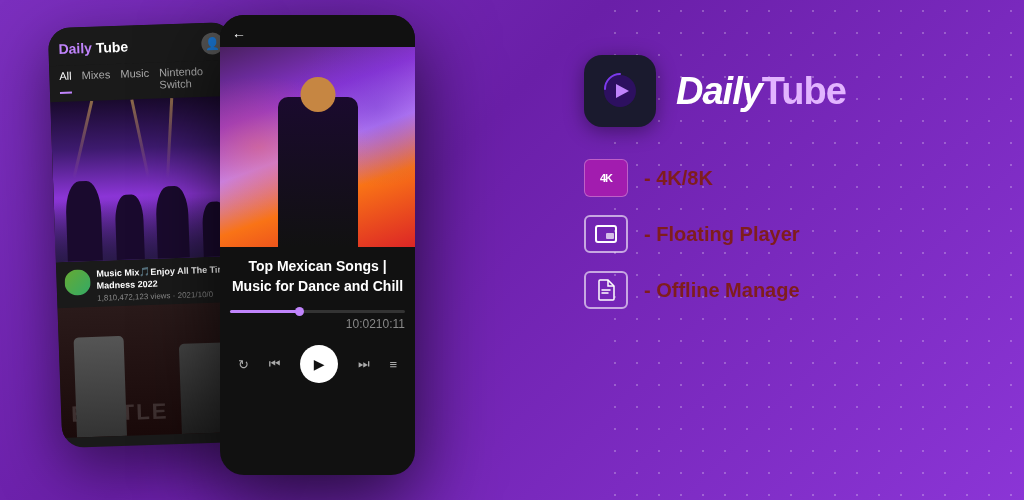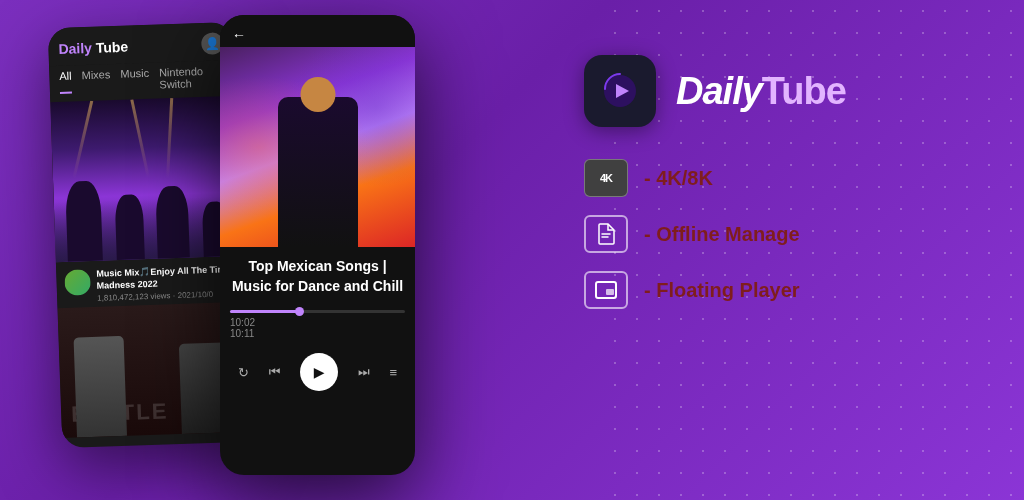--- a/index.html
+++ b/index.html
@@ -328,25 +328,24 @@
       position: absolute;
       right: -4px;
       top: -3px;
       width: 9px;
       height: 9px;
       background: #c084fc;
       border-radius: 50%;
     }
     .time-labels {
       display: flex;
-      justify-content: center;
-      font-size: 10px;
+      justify-content: flex-end;
+      font-size: 12px;
       color: #888;
       margin-top: 4px;
-      flex-direction: column;
     }
 
     
     .player-controls {
       background: #111;
       padding: 10px 8px;
       display: flex;
       align-items: center;
       justify-content: space-around;
     }
@@ -434,21 +433,21 @@
       height: 38px;
       border-radius: 6px;
       display: flex;
       align-items: center;
       justify-content: center;
       font-size: 11px;
       font-weight: 900;
       flex-shrink: 0;
     }
     .fib-4k {
-      background: #404040;
+      background: #a21caf;
       color: #fff;
       border: 1.5px solid rgba(255,255,255,0.3);
       letter-spacing: -1px;
     }
     .fib-player {
       background: transparent;
       border: 2px solid rgba(255,255,255,0.6);
       color: #fff;
       font-size: 16px;
     }
@@ -580,35 +579,35 @@
   </div>
 
   <div class="features-list">
 
     <div class="feature-item">
       <div class="feature-icon-box fib-4k">4K</div>
       <span class="feature-label">- 4K/8K</span>
     </div>
 
     <div class="feature-item">
+      <div class="feature-icon-box fib-player">
+        <svg width="22" height="18" viewBox="0 0 22 18" fill="none" xmlns="http://www.w3.org/2000/svg">
+          <rect x="1" y="1" width="20" height="16" rx="2" stroke="white" stroke-width="2"></rect>
+          <rect x="11" y="8" width="8" height="6" rx="1" fill="white" opacity="0.7"></rect>
+        </svg>
+      </div>
+      <span class="feature-label">- Floating Player</span>
+    </div>
+
+    <div class="feature-item">
       <div class="feature-icon-box fib-doc">
         <svg width="18" height="22" viewBox="0 0 18 22" fill="none" xmlns="http://www.w3.org/2000/svg">
           <path d="M2 2C2 1.448 2.448 1 3 1H11L17 7V20C17 20.552 16.552 21 16 21H3C2.448 21 2 20.552 2 20V2Z" stroke="white" stroke-width="1.5"></path>
           <path d="M11 1V7H17" stroke="white" stroke-width="1.5"></path>
           <line x1="5" y1="11" x2="13" y2="11" stroke="white" stroke-width="1.5" stroke-linecap="round"></line>
           <line x1="5" y1="14" x2="11" y2="14" stroke="white" stroke-width="1.5" stroke-linecap="round"></line>
         </svg>
       </div>
       <span class="feature-label">- Offline Manage</span>
     </div>
 
-    <div class="feature-item">
-      <div class="feature-icon-box fib-player">
-        <svg width="22" height="18" viewBox="0 0 22 18" fill="none" xmlns="http://www.w3.org/2000/svg">
-          <rect x="1" y="1" width="20" height="16" rx="2" stroke="white" stroke-width="2"></rect>
-          <rect x="11" y="8" width="8" height="6" rx="1" fill="white" opacity="0.7"></rect>
-        </svg>
-      </div>
-      <span class="feature-label">- Floating Player</span>
-    </div>
-
   </div>
 </div>
 
 </body></html>

